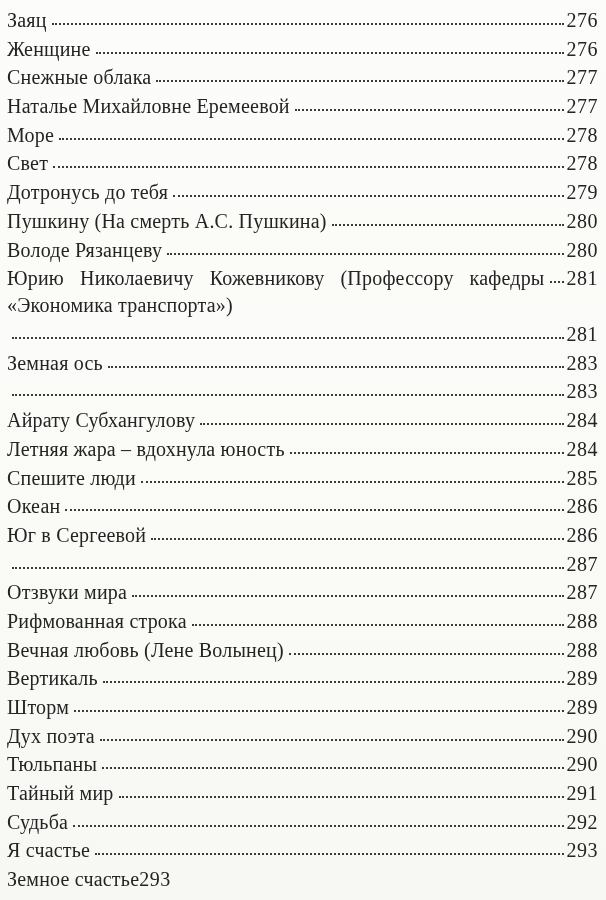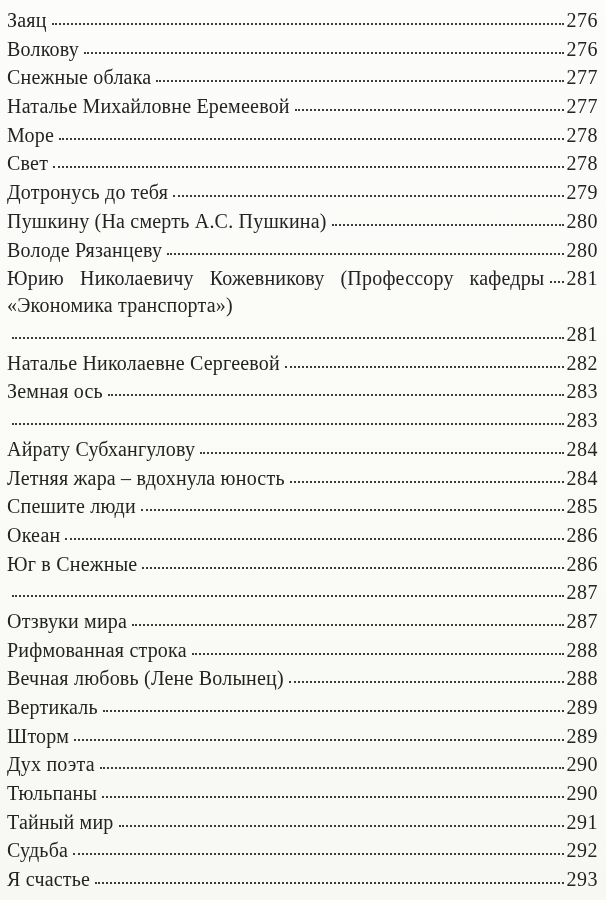--- a/index.html
+++ b/index.html
@@ -56,21 +56,21 @@
 
 <div class="page">
   <div class="toc">
   <div class="toc-row">
     <span class="toc-title">Заяц</span>
     <span class="toc-dots"></span>
     <span class="toc-page">276</span>
   </div>
 
   <div class="toc-row">
-    <span class="toc-title">Волкову</span>
+    <span class="toc-title">Женщине</span>
     <span class="toc-dots"></span>
     <span class="toc-page">276</span>
   </div>
 
   <div class="toc-row">
     <span class="toc-title">Снежные облака</span>
     <span class="toc-dots"></span>
     <span class="toc-page">277</span>
   </div>
 
@@ -114,25 +114,20 @@
     <span class="toc-title">Юрию Николаевичу Кожевникову (Профессору кафедры «Экономика транспорта»)</span>
     <span class="toc-dots"></span>
     <span class="toc-page">281</span>
   </div>
 
   <div class="toc-row">
     <span class="toc-dots"></span>
     <span class="toc-page">281</span>
   </div>
 
-  <div class="toc-row">
-    <span class="toc-title">Наталье Николаевне Сергеевой</span>
-    <span class="toc-dots"></span>
-    <span class="toc-page">282</span>
-  </div>
 
   <div class="toc-row">
     <span class="toc-title">Земная ось</span>
     <span class="toc-dots"></span>
     <span class="toc-page">283</span>
   </div>
 
   <div class="toc-row">
     <span class="toc-dots"></span>
     <span class="toc-page">283</span>
@@ -156,21 +151,21 @@
     <span class="toc-page">285</span>
   </div>
 
   <div class="toc-row">
     <span class="toc-title">Океан</span>
     <span class="toc-dots"></span>
     <span class="toc-page">286</span>
   </div>
 
   <div class="toc-row">
-    <span class="toc-title">Юг в Снежные</span>
+    <span class="toc-title">Юг в Сергеевой</span>
     <span class="toc-dots"></span>
     <span class="toc-page">286</span>
   </div>
 
   <div class="toc-row">
     <span class="toc-dots"></span>
     <span class="toc-page">287</span>
   </div>
 
   <div class="toc-row">

